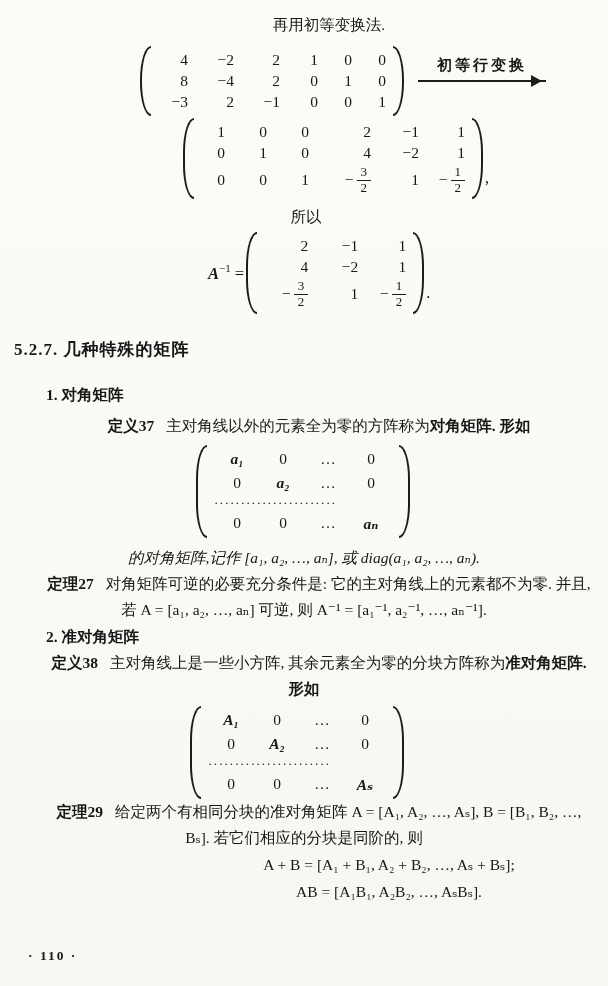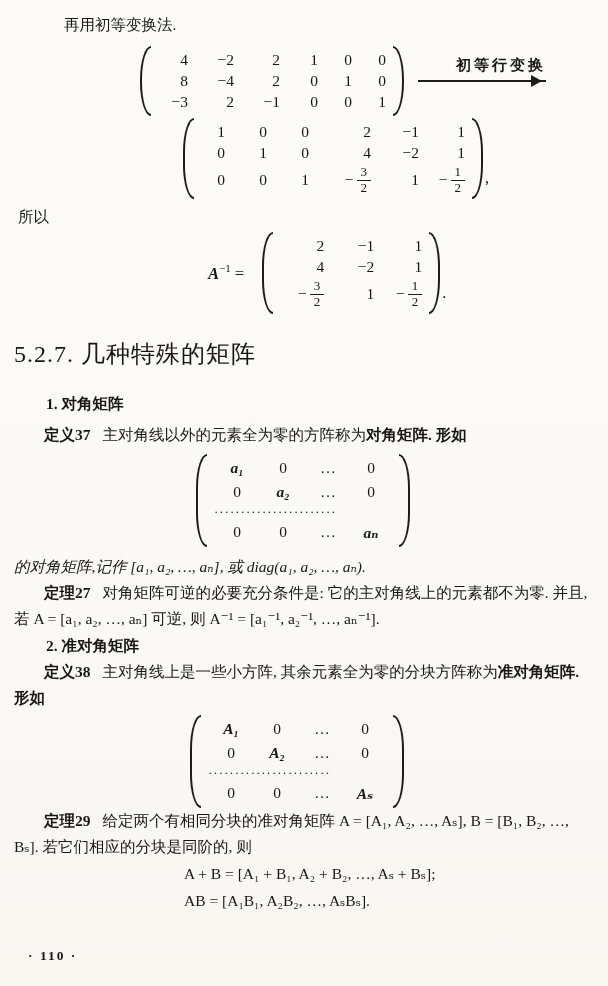--- a/index.html
+++ b/index.html
@@ -6,21 +6,21 @@
   .page{
     position:relative;
     width:608px;height:986px;
     margin:0 auto;
     background:linear-gradient(180deg,#fcfbf8 0%,#faf9f5 60%,#f7f6f1 100%);
     color:#171717;
     font-family:"Liberation Serif","DejaVu Serif",serif;
     font-size:15.5px;
     overflow:hidden;
   }
-  p{margin:0;padding:0 14px;line-height:26px;}
+  p{margin:0;padding:0 14px;line-height:26px;text-align:center;}
   .indent{text-indent:30px;}
   .lbl{font-weight:bold;margin-right:12px;}
   .bold{font-weight:bold;}
 
   
   .disp{display:flex;align-items:center;}
   .mx{display:flex;align-items:stretch;}
   .lp,.rp{width:9px;border:2px solid #1c1c1c;}
   .lp{border-right:none;border-radius:11px 0 0 11px / 34px 0 0 34px;margin-right:5px;}
   .rp{border-left:none;border-radius:0 11px 11px 0 / 0 34px 34px 0;margin-left:5px;}
@@ -32,31 +32,31 @@
   .cell{white-space:nowrap;}
   .it{font-style:italic;font-weight:bold;}
   .fc{display:inline-flex;align-items:center;gap:3px;}
   .fr{display:inline-flex;flex-direction:column;align-items:center;line-height:1.05;font-size:13px;}
   .fr .n{border-bottom:1.4px solid #1c1c1c;padding:0 4px 1px;}
   .dotrow{grid-column:1/-1;justify-self:stretch;overflow:hidden;white-space:nowrap;
           font-size:13px;letter-spacing:1px;line-height:10px;color:#1c1c1c;}
   .after{align-self:flex-end;margin:0 0 12px 2px;font-size:16px;}
 
   
-  .arrow-wrap{display:flex;flex-direction:column;align-items:flex-end;margin-left:14px;transform:translateY(-12px);}
+  .arrow-wrap{display:flex;flex-direction:column;align-items:center;margin-left:14px;transform:translateY(-12px);}
   .arrow-label{font-weight:bold;font-size:15px;letter-spacing:3px;}
   .arrow-line{position:relative;width:128px;height:2px;background:#1c1c1c;margin-top:5px;}
   .arrow-line:after{content:"";position:absolute;right:-2px;top:-5px;
     border:6px solid transparent;border-left:11px solid #1c1c1c;border-top-width:6px;border-bottom-width:6px;}
 
-  .lhs{font-size:16.5px;margin-right:18px;white-space:nowrap;}
+  .lhs{font-size:16.5px;margin-right:2px;white-space:nowrap;}
   .lhs i{font-weight:bold;}
   .lhs sup{font-size:11px;}
 
-  h2{font-size:24px;font-weight:normal;margin:24px 0 0 14px;letter-spacing:1px;}
+  h2{font-size:17px;font-weight:bold;margin:24px 0 0 14px;letter-spacing:1px;}
   .subt{font-weight:bold;margin-left:46px;line-height:26px;}
 
   .m-intro{margin-top:12px;margin-left:50px;}
   .d-m1{margin-top:8px;margin-left:140px;}
   .d-m2{margin-top:2px;margin-left:183px;}
   .m-so{margin-top:5px;margin-left:4px;}
   .d-ai{margin-top:2px;margin-left:208px;}
   .m-sub1{margin-top:21px;}
   .m-def37{margin-top:5px;}
   .d-dg{margin-top:6px;margin-left:196px;}

